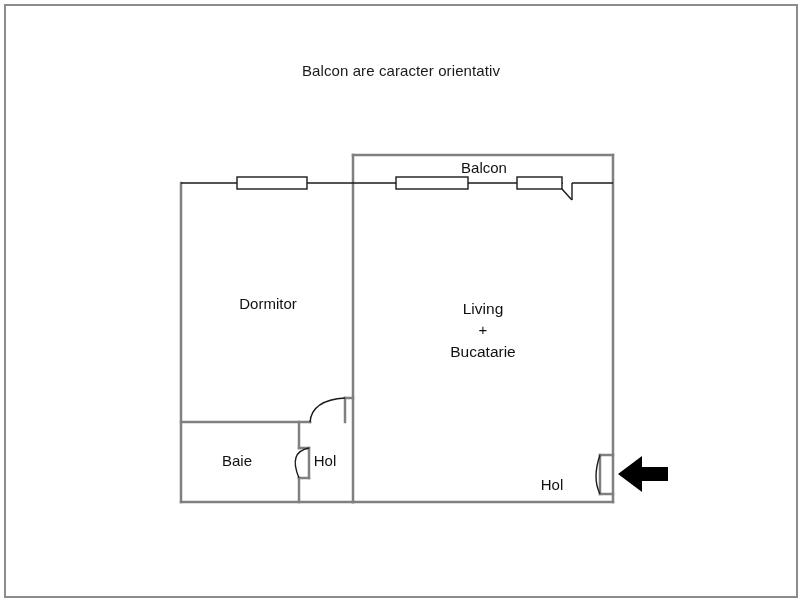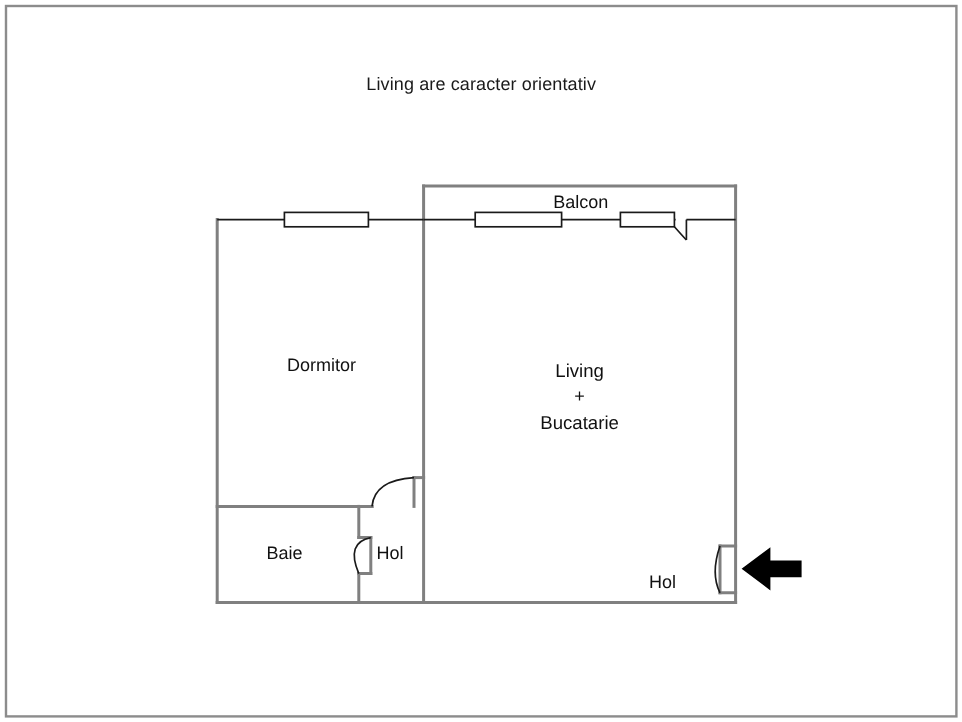--- a/index.html
+++ b/index.html
@@ -56,21 +56,21 @@
     font-size: 15.5px;
   }
 </style>
 </head>
 <body>
 
 <div id="page-frame">
 
   <div id="outer-border"></div>
 
-  <div id="plan-title">Living are caracter orientativ</div>
+  <div id="plan-title">Balcon are caracter orientativ</div>
 
   <svg id="floorplan-svg" width="802" height="602" viewBox="0 0 802 602">
 
     <g stroke="#808080" stroke-width="2.5" fill="none" stroke-linecap="square">
 
       <line x1="181" y1="183" x2="181" y2="502"></line>
 
       <line x1="181" y1="502" x2="353" y2="502"></line>
 
       <line x1="353" y1="502" x2="613" y2="502"></line>

